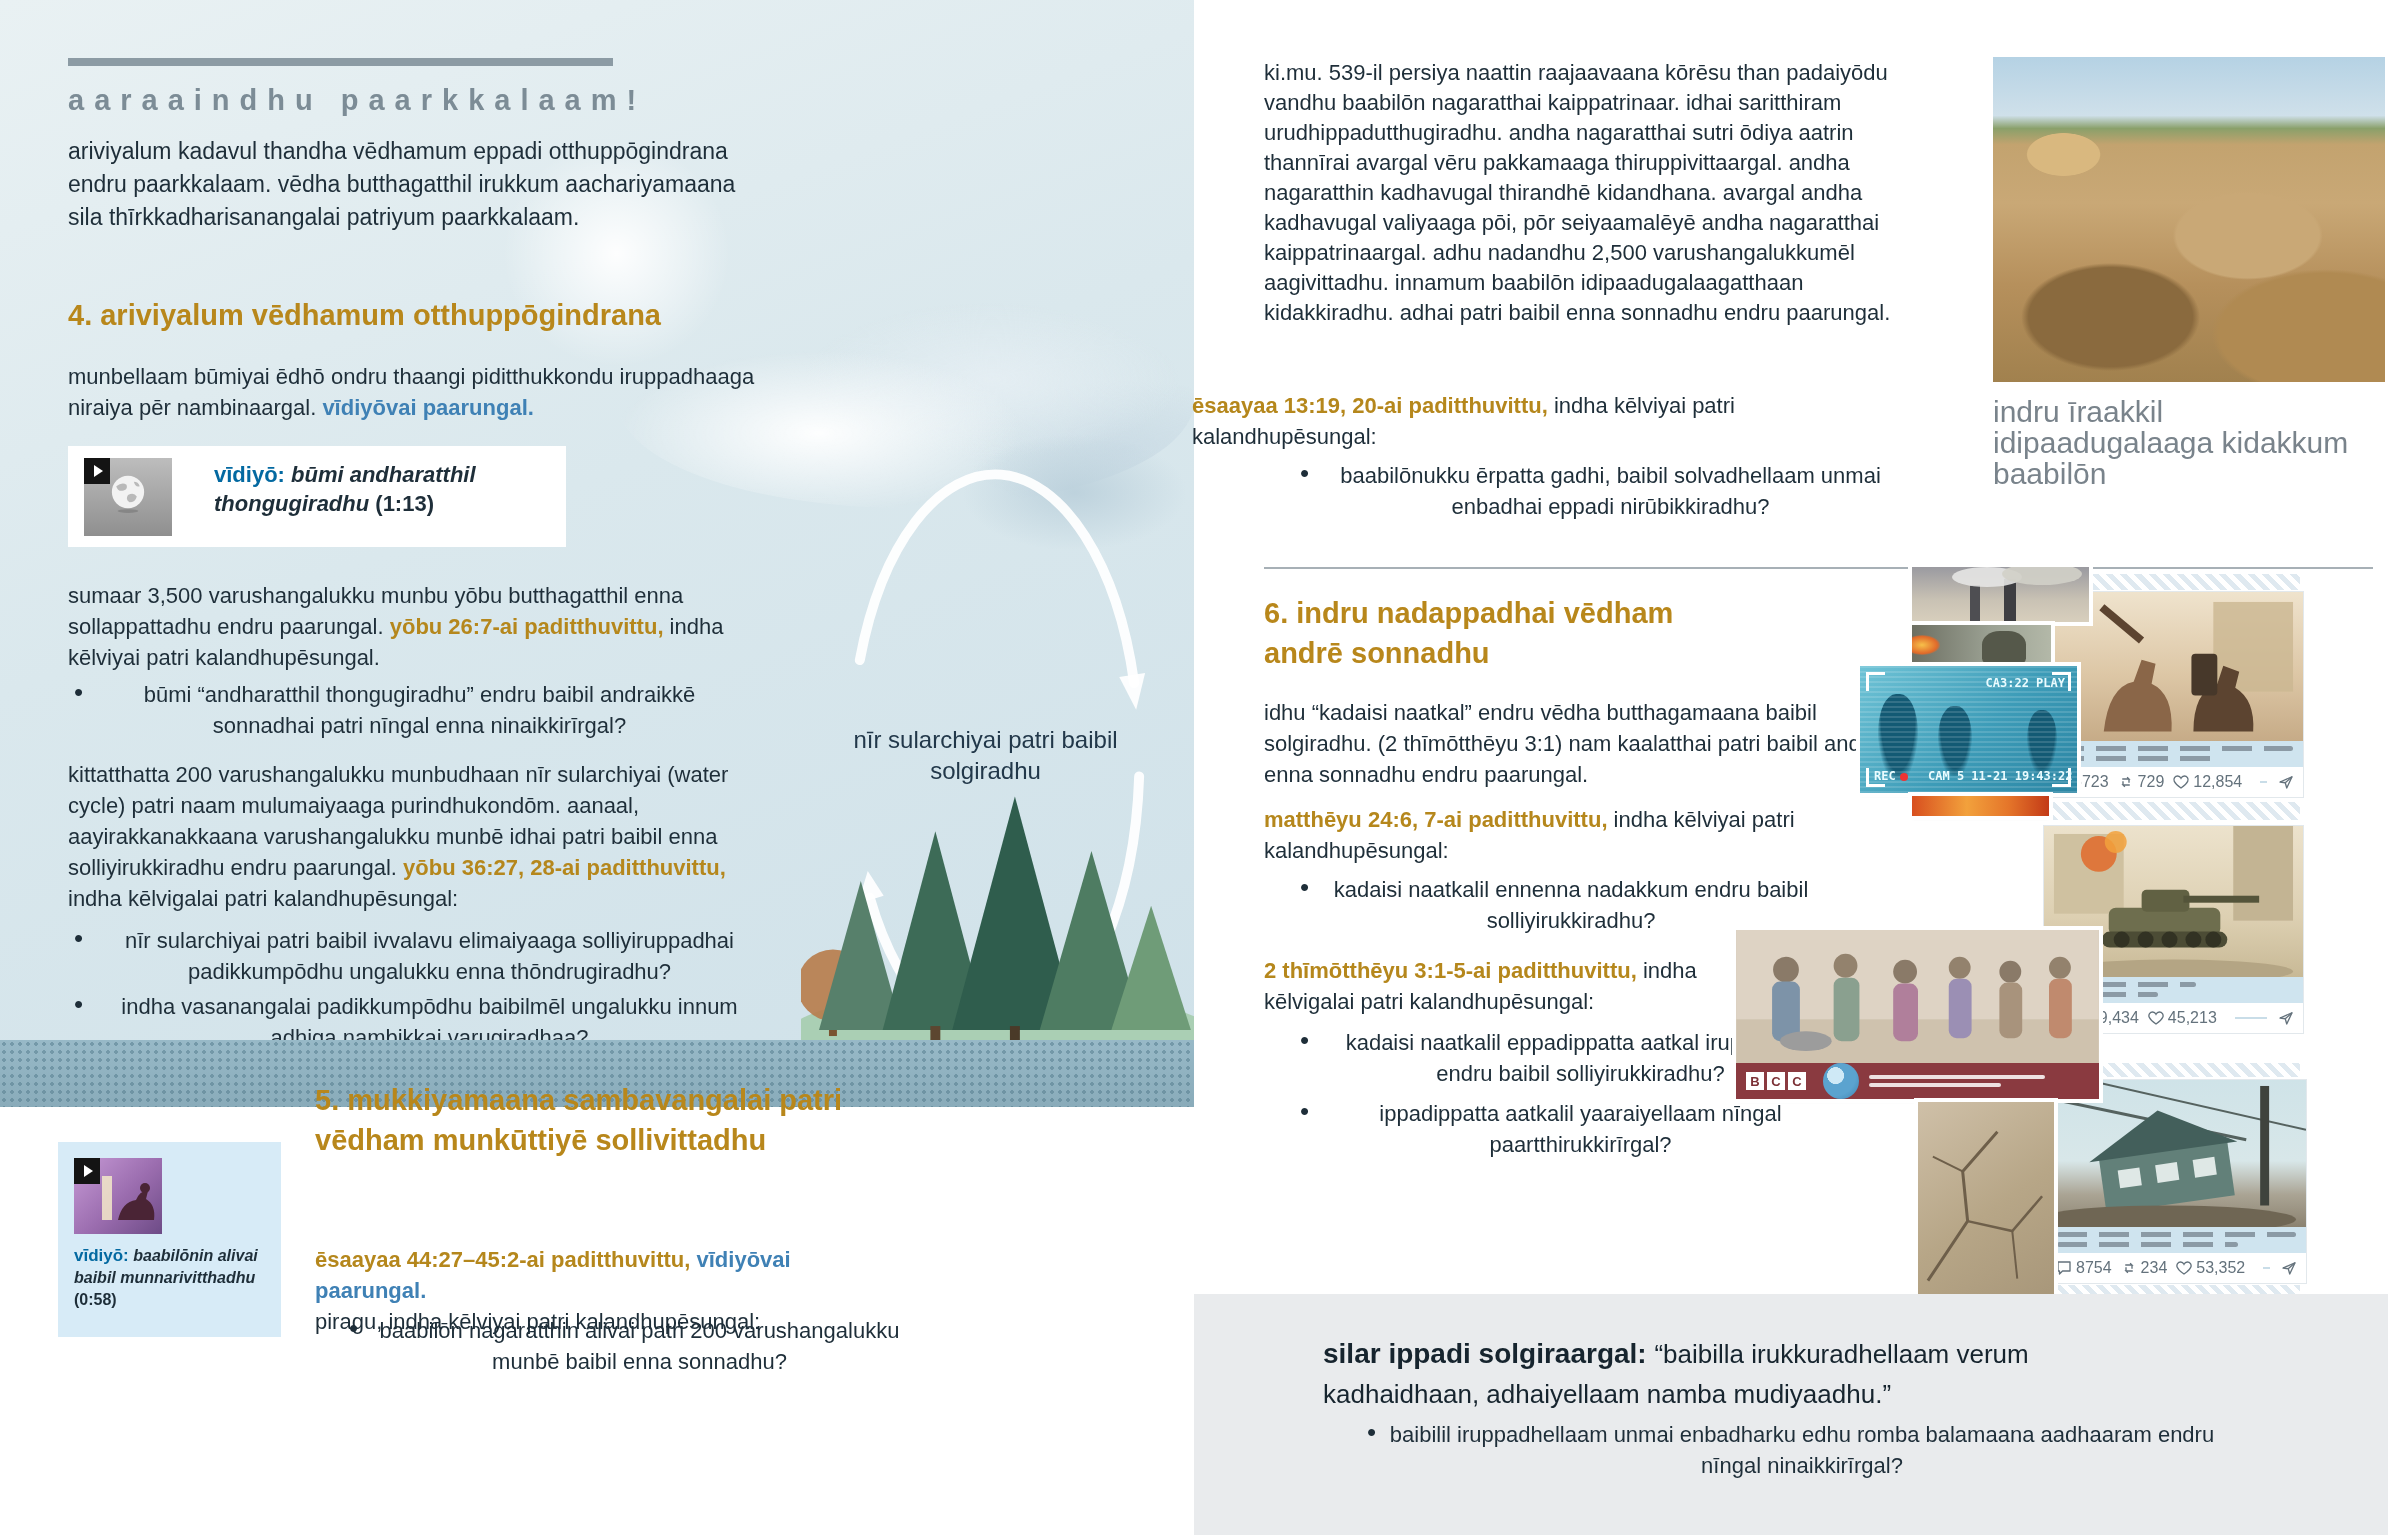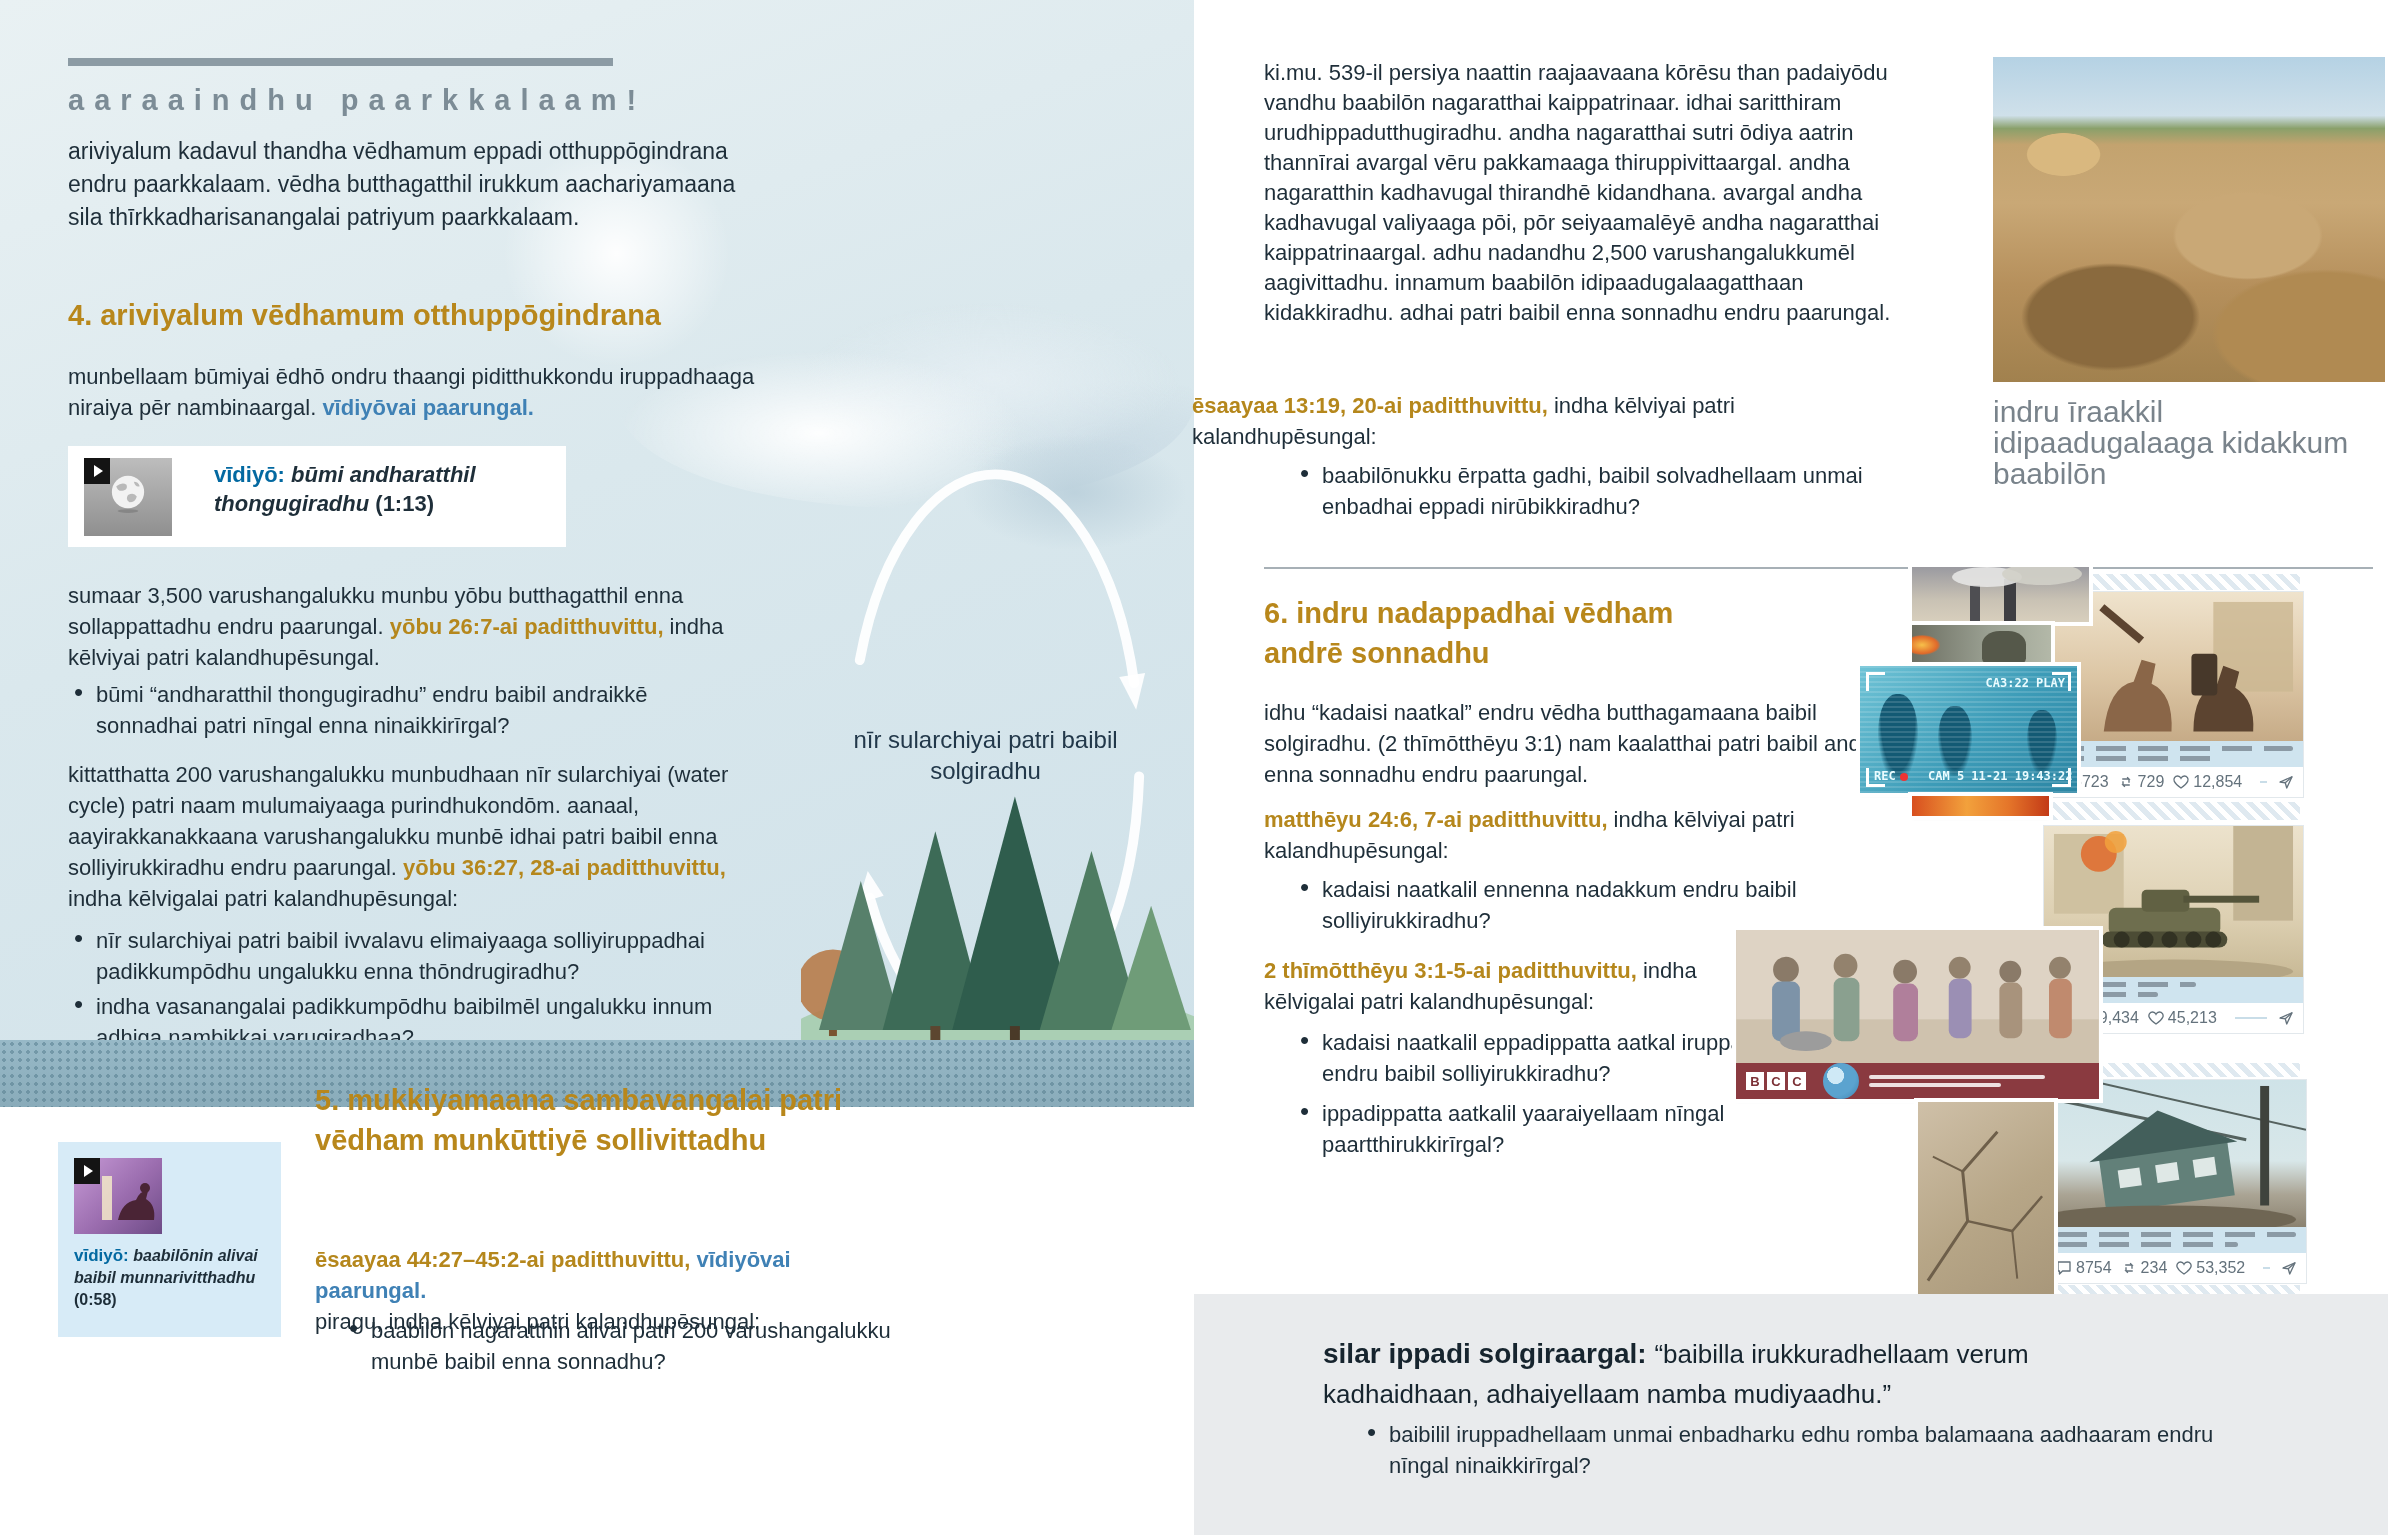--- a/index.html
+++ b/index.html
@@ -1,20 +1,20 @@
 <!DOCTYPE html>
 <html><head>
 <meta charset="utf-8">
 <style>
   html,body{margin:0;padding:0;background:#fff;}
   #canvas{position:relative;width:2388px;height:1535px;overflow:hidden;
           font-family:"Liberation Sans",sans-serif;color:#1e2e39;background:#fff;}
   .abs{position:absolute;}
   .body-text{font-size:22px;line-height:31px;color:#1e2e39;}
-  .bullet{padding-left:28px;}
+  .bullet{padding-left:28px;text-align:center;}
   .bullet::before{content:"\2022";position:absolute;left:6px;top:-2px;font-size:26px;color:#1e2e39;}
   .ref{color:#b5871c;font-weight:700;}
   .blue{color:#3f81b5;font-weight:700;}
   .kicker{font-size:29px;font-weight:700;letter-spacing:10px;color:#7c8c96;}
   .h-sec{font-size:29px;line-height:40px;font-weight:700;color:#b8871b;}
   .gray-cap{color:#79838b;font-size:30px;line-height:31px;}
   .rule{background:#8c9ba4;}
   
   .lp-blue{position:absolute;left:0;top:0;width:1194px;height:1106px;overflow:hidden;
            background:linear-gradient(160deg,#e9f1f3 0%,#dae8ed 45%,#cfe1e9 100%);}

